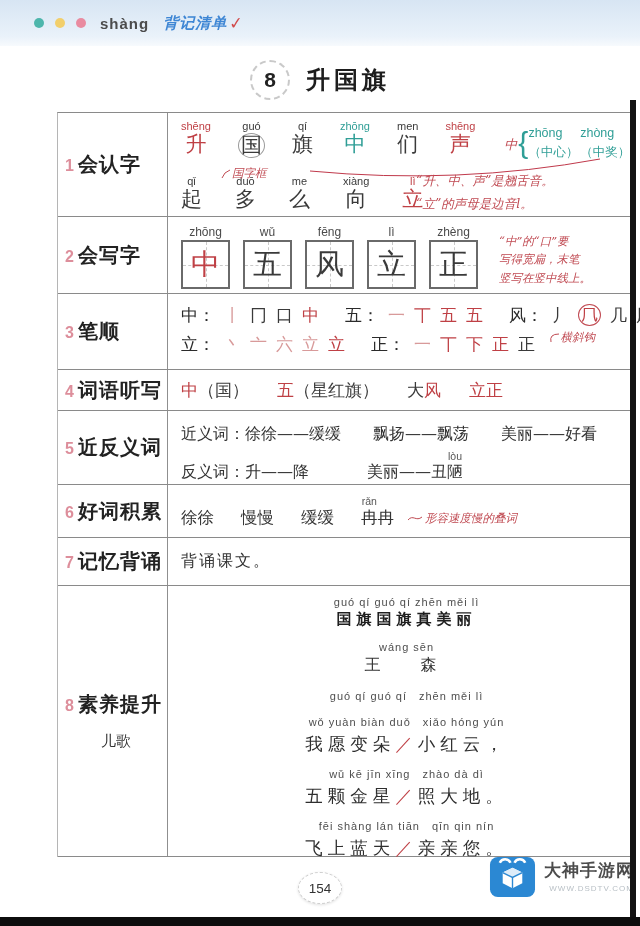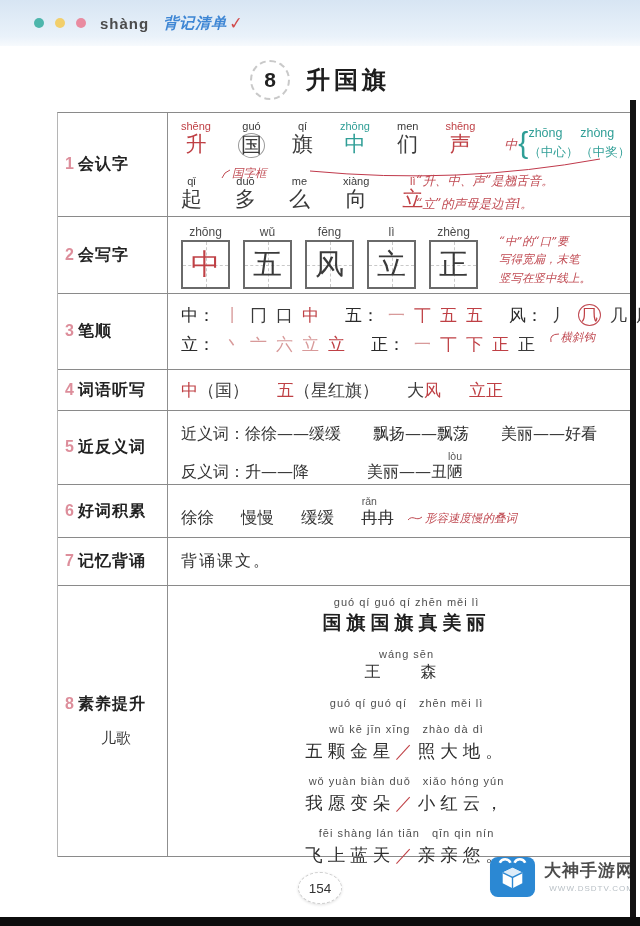--- a/index.html
+++ b/index.html
@@ -24,21 +24,21 @@
   .lesson-circle{width:36px;height:36px;border:2px dashed #c9c9c9;border-radius:50%;
     display:flex;align-items:center;justify-content:center;font-size:21px;font-weight:bold;color:#222;}
   .lesson-name{font-size:24px;font-weight:bold;color:#1d1d1d;letter-spacing:4px;}
   
   .sheet{position:absolute;left:57px;top:112px;width:574px;border-top:1px solid #8a8a8a;border-left:1px solid #b5b5b5;}
   .trow{display:flex;border-bottom:1px solid #8a8a8a;}
   .tlabel{width:110px;flex:0 0 110px;border-right:1px solid #8f8f8f;
     display:flex;flex-direction:column;align-items:flex-start;justify-content:center;padding-left:7px;box-sizing:border-box;}
   .tlabel .lblline{display:flex;align-items:baseline;gap:4px;}
   .rno{color:#dd8e9b;font-size:16px;font-weight:bold;}
-  .rlabel{font-size:16px;font-weight:bold;color:#222;letter-spacing:1px;white-space:nowrap;}
+  .rlabel{font-size:20px;font-weight:bold;color:#222;letter-spacing:1px;white-space:nowrap;}
   .sublabel{font-size:15px;color:#333;margin-top:14px;align-self:center;font-family:"DejaVu Serif",serif;}
   .tcontent{flex:1;position:relative;box-sizing:border-box;padding-left:13px;}
   
   .pchar{display:inline-flex;flex-direction:column;align-items:center;line-height:1.1;}
   .pchar .py{font-size:11px;}
   .pchar .ch{font-size:21px;font-family:"DejaVu Serif",serif;margin-top:1px;}
   .c-red{color:#bf4045;} .c-teal{color:#2f9e96;} .c-dark{color:#3a3a3a;} .c-pink{color:#d89a9a;}
   .circled{border:1px solid #9a9a9a;border-radius:50%;padding:0 2px;}
   .note-red{color:#c04a52;font-style:italic;font-family:"DejaVu Serif",serif;}
   
@@ -81,21 +81,21 @@
   .pyo em{position:absolute;top:-12px;left:50%;transform:translateX(-50%);
     font-style:normal;font-size:10.5px;color:#555;font-family:"Liberation Sans",sans-serif;}
   
   .r6-wrap{display:flex;align-items:baseline;gap:27px;margin-top:22px;font-family:"DejaVu Serif",serif;font-size:16.5px;}
   .r6-anno{font-size:11.5px;margin-left:-14px;display:flex;align-items:center;gap:2px;justify-content:flex-end;}
   
   .r7{margin-top:13px;font-family:"DejaVu Serif",serif;font-size:16px;color:#333;letter-spacing:2px;}
   
   .poem{display:flex;flex-direction:column;align-items:center;margin-top:10px;}
   .ppy{font-size:11px;color:#4e4e4e;letter-spacing:1px;}
-  .poem-title{font-size:19px;font-weight:bold;color:#1f1f1f;letter-spacing:5px;margin:2px 0 12px;}
+  .poem-title{font-size:15px;font-weight:bold;color:#1f1f1f;letter-spacing:5px;margin:2px 0 12px;}
   .poem-author{font-size:16px;font-family:"DejaVu Serif",serif;color:#333;letter-spacing:12px;margin:2px 8px 13px;}
   .pline{display:flex;flex-direction:column;align-items:center;margin-bottom:11px;}
   .phz{font-size:17.5px;font-family:"DejaVu Serif",serif;color:#2e2e2e;letter-spacing:5px;margin-top:2px;}
   .slash{color:#bf4045;}
   
   .pageno{position:absolute;left:298px;top:872px;width:42px;height:30px;border:1px dashed #cfcfcf;
     border-radius:50%;display:flex;align-items:center;justify-content:center;font-size:13.5px;color:#333;
     box-shadow:0 1px 3px rgba(0,0,0,.12);background:#fff;}
   .wm{position:absolute;right:6px;top:852px;display:flex;align-items:center;gap:8px;text-align:right;}
   .wm-texts{display:flex;flex-direction:column;gap:2px;}
@@ -391,26 +391,26 @@
       <div class="poem">
         <div class="ppy">guó qí guó qí zhēn měi lì</div>
         <div class="poem-title">国旗国旗真美丽</div>
         <div class="ppy">wáng  sēn</div>
         <div class="poem-author">王　森</div>
         <div id="poemlines" style="display:flex;flex-direction:column;align-items:center">
             <div class="pline">
               <div class="ppy">guó qí guó qí　zhēn měi lì</div>
             </div>
             <div class="pline">
+              <div class="ppy">wǒ yuàn biàn duǒ　xiǎo hóng yún</div>
+              <div class="phz"><span>我愿变朵</span><span class="slash">／</span><span>小红云，</span></div>
+            </div>
+            <div class="pline">
               <div class="ppy">wǔ kē jīn xīng　zhào dà dì</div>
               <div class="phz"><span>五颗金星</span><span class="slash">／</span><span>照大地。</span></div>
-            </div>
-            <div class="pline">
-              <div class="ppy">wǒ yuàn biàn duǒ　xiǎo hóng yún</div>
-              <div class="phz"><span>我愿变朵</span><span class="slash">／</span><span>小红云，</span></div>
             </div>
             <div class="pline">
               <div class="ppy">fēi shàng lán tiān　qīn qin nín</div>
               <div class="phz"><span>飞上蓝天</span><span class="slash">／</span><span>亲亲您。</span></div>
             </div>
           </div>
       </div>
     </div>
   </div>
 

